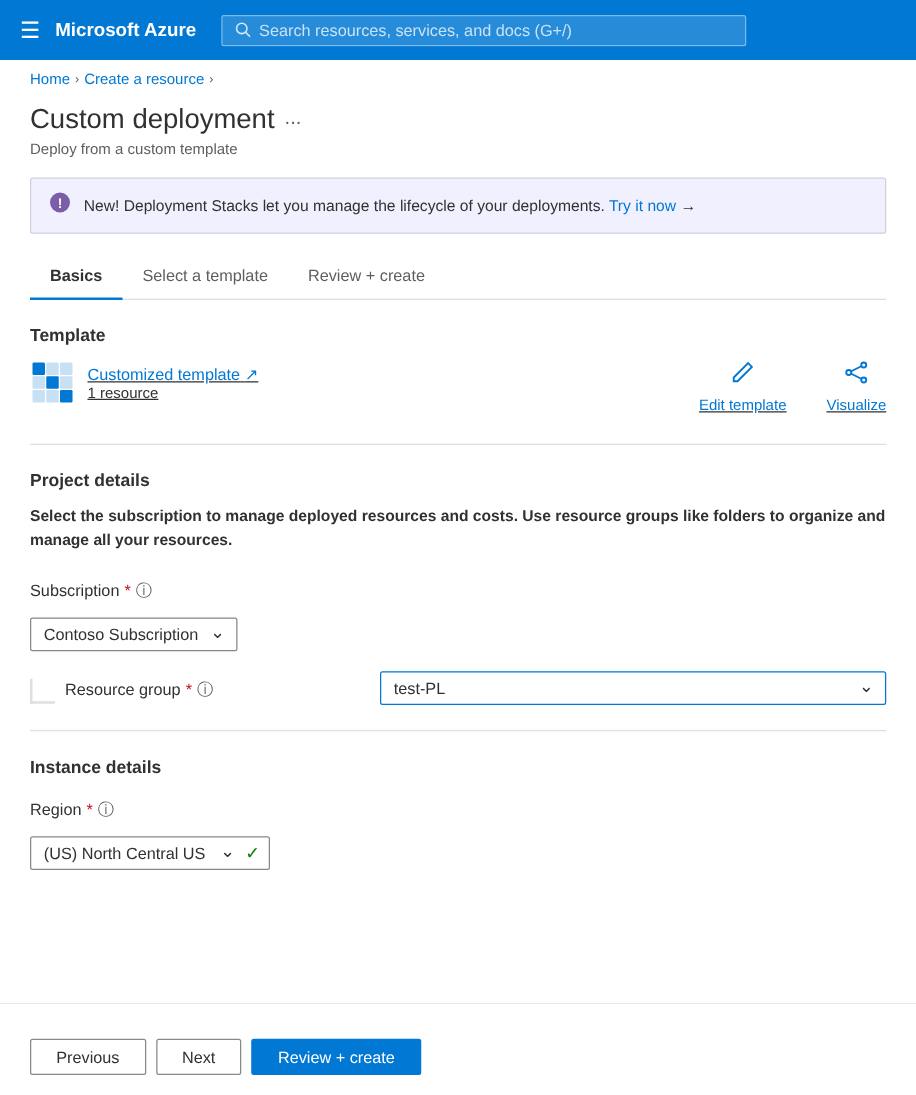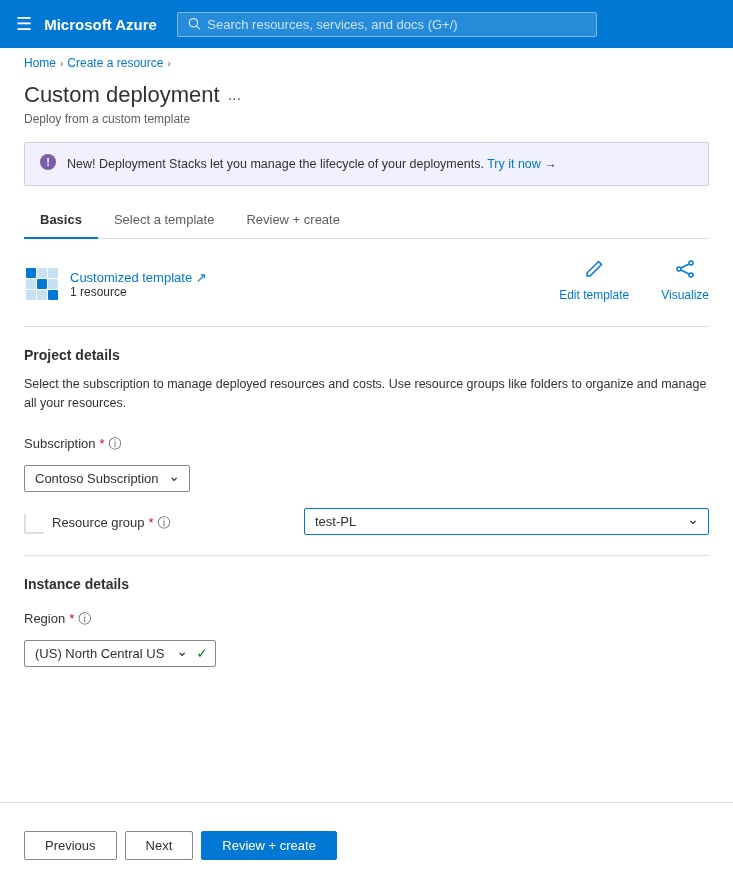--- a/index.html
+++ b/index.html
@@ -107,23 +107,24 @@
     .section-title {
       font-size: 14px;
       font-weight: 600;
       color: #323130;
       margin-bottom: 12px;
     }
 
     
     .template-row {
       display: flex;
-      align-items: flex-end;
+      align-items: flex-start;
       justify-content: space-between;
       margin-bottom: 24px;
+      text-decoration: underline;
     }
     .template-info {
       display: flex;
       align-items: center;
       gap: 10px;
     }
     .template-icon {
       width: 36px;
       height: 36px;
       display: flex;
@@ -152,20 +153,21 @@
       font-size: 12px;
     }
     .action-icon { font-size: 18px; }
 
     
     .project-details-desc {
       font-size: 12.5px;
       color: #323130;
       margin-bottom: 16px;
       line-height: 1.5;
+      font-weight: bold;
     }
 
     
     .form-row {
       display: flex;
       align-items: flex-start;
       margin-bottom: 16px;
       gap: 12px;
       flex-direction: column;
     }
@@ -376,20 +378,21 @@
 </div>
 
 <div class="tabs">
   <div class="tab active">Basics</div>
   <div class="tab">Select a template</div>
   <div class="tab">Review + create</div>
 </div>
 
 <div class="content">
 
+  <div class="section-title">Template</div>
 
   <div class="template-row">
     <div class="template-info">
       <div class="template-icon">
         <svg width="36" height="36" viewBox="0 0 36 36">
           <rect x="2" y="2" width="10" height="10" rx="1" fill="#0078d4"></rect>
           <rect x="13" y="2" width="10" height="10" rx="1" fill="#c7e0f4"></rect>
           <rect x="24" y="2" width="10" height="10" rx="1" fill="#c7e0f4"></rect>
           <rect x="2" y="13" width="10" height="10" rx="1" fill="#c7e0f4"></rect>
           <rect x="13" y="13" width="10" height="10" rx="1" fill="#0078d4"></rect>

